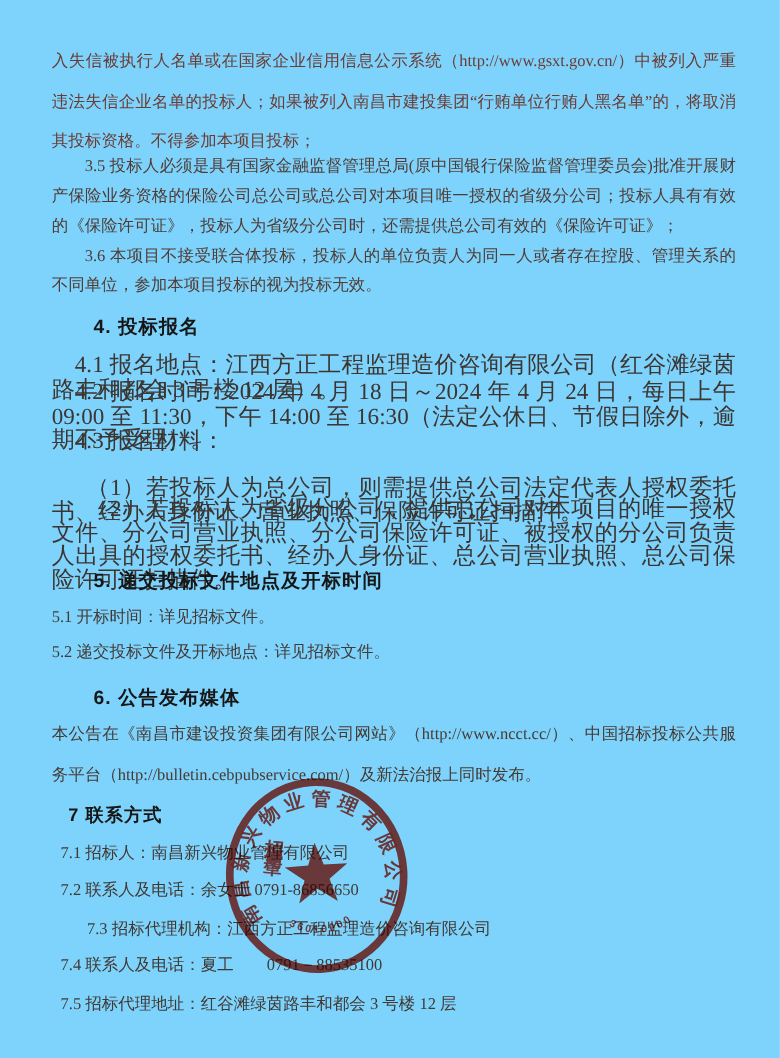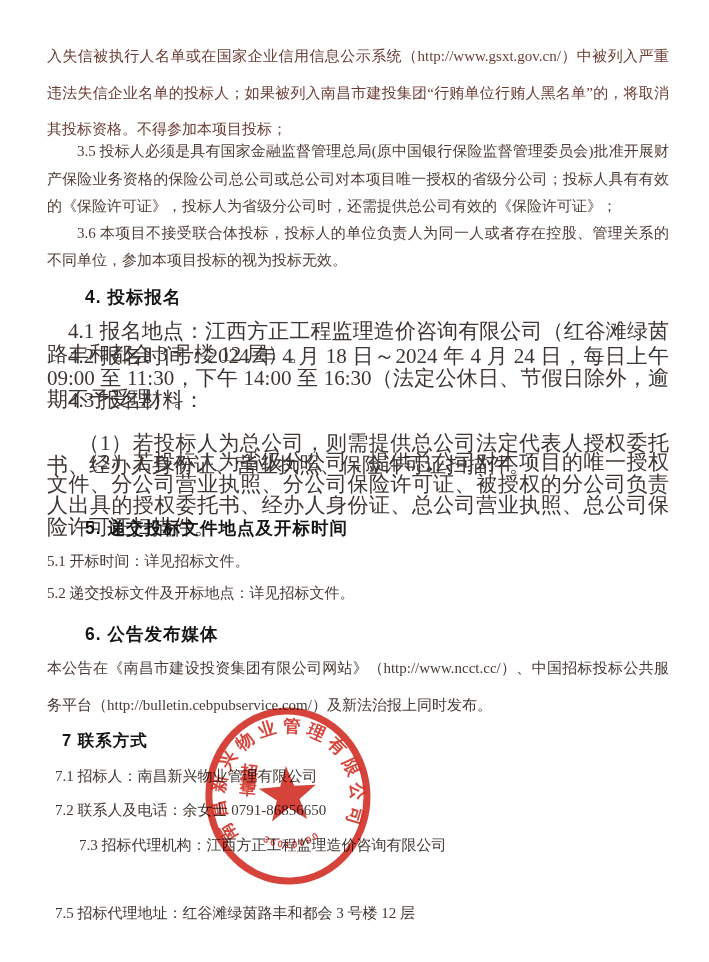--- a/index.html
+++ b/index.html
@@ -1,19 +1,19 @@
 <!DOCTYPE html>
 <html><head>
 <meta charset="utf-8">
 <style>
   html,body{margin:0;padding:0;background:#e8e8e8;}
   .page{
     position:relative;
     width:709px;height:962px;
-    background:#ffffff;
+    background:#7dd3fc;
     overflow:hidden;
     font-family:"Liberation Serif","DejaVu Serif",serif;
   }
   .blk{position:absolute;left:47px;width:622px;color:#4a3a34;font-size:15px;}
   .para{text-align:justify;}
   .intro{top:38px;line-height:36.5px;color:#6a3c34;}
   .c35{top:138px;line-height:27.5px;text-indent:2em;color:#503c35;}
   .c36{top:220px;line-height:27px;text-indent:2em;color:#503c35;}
   .h{position:absolute;left:85px;color:#161616;
      font-family:"Liberation Sans","DejaVu Sans",sans-serif;
@@ -70,20 +70,21 @@
   <div class="blk i5 i51">5.1 开标时间：详见招标文件。</div>
   <div class="blk i5 i52">5.2 递交投标文件及开标地点：详见招标文件。</div>
 
   <div class="h h6">6. 公告发布媒体</div>
   <div class="blk para p6">本公告在《南昌市建设投资集团有限公司网站》（http://www.ncct.cc/）、中国招标投标公共服务平台（http://bulletin.cebpubservice.com/）及新法治报上同时发布。</div>
 
   <div class="h h7">7 联系方式</div>
   <div class="blk i7 i71">7.1 招标人：南昌新兴物业管理有限公司</div>
   <div class="blk i7 i72">7.2 联系人及电话：余女士 0791-86856650</div>
   <div class="blk i7 i73">7.3 招标代理机构：江西方正工程监理造价咨询有限公司</div>
+  <div class="blk i7 i74">7.4 联系人及电话：夏工　　0791－88535100</div>
   <div class="blk i7 i75">7.5 招标代理地址：红谷滩绿茵路丰和都会 3 号楼 12 层</div>
 
   <div class="seal">
     <svg width="174" height="186" viewBox="0 0 174 186">
       <ellipse cx="87" cy="92" rx="79" ry="85" fill="none" stroke="#cf2318" stroke-width="7" opacity="0.92"></ellipse>
       <polygon fill="#cf2318" opacity="0.92" points="87,62 94.1,82.3 115.5,82.7 98.4,95.7 104.6,116.3 87,104 69.4,116.3 75.6,95.7 58.5,82.7 79.9,82.3"></polygon>
       <path id="sealTopArc" fill="none" d="M 34.6 128.7 A 64 64 0 1 1 139.4 128.7"></path>
       <path id="sealBottomArc" fill="none" d="M 53.6 131.8 A 52 52 0 0 0 120.4 131.8"></path>
       <text font-size="17.5" font-weight="bold" fill="#cf2318" opacity="0.92" font-family="&quot;Liberation Sans&quot;,&quot;DejaVu Sans&quot;,sans-serif">
         <textPath href="#sealTopArc" startOffset="0" textLength="272" lengthAdjust="spacing">南昌新兴物业管理有限公司</textPath>

